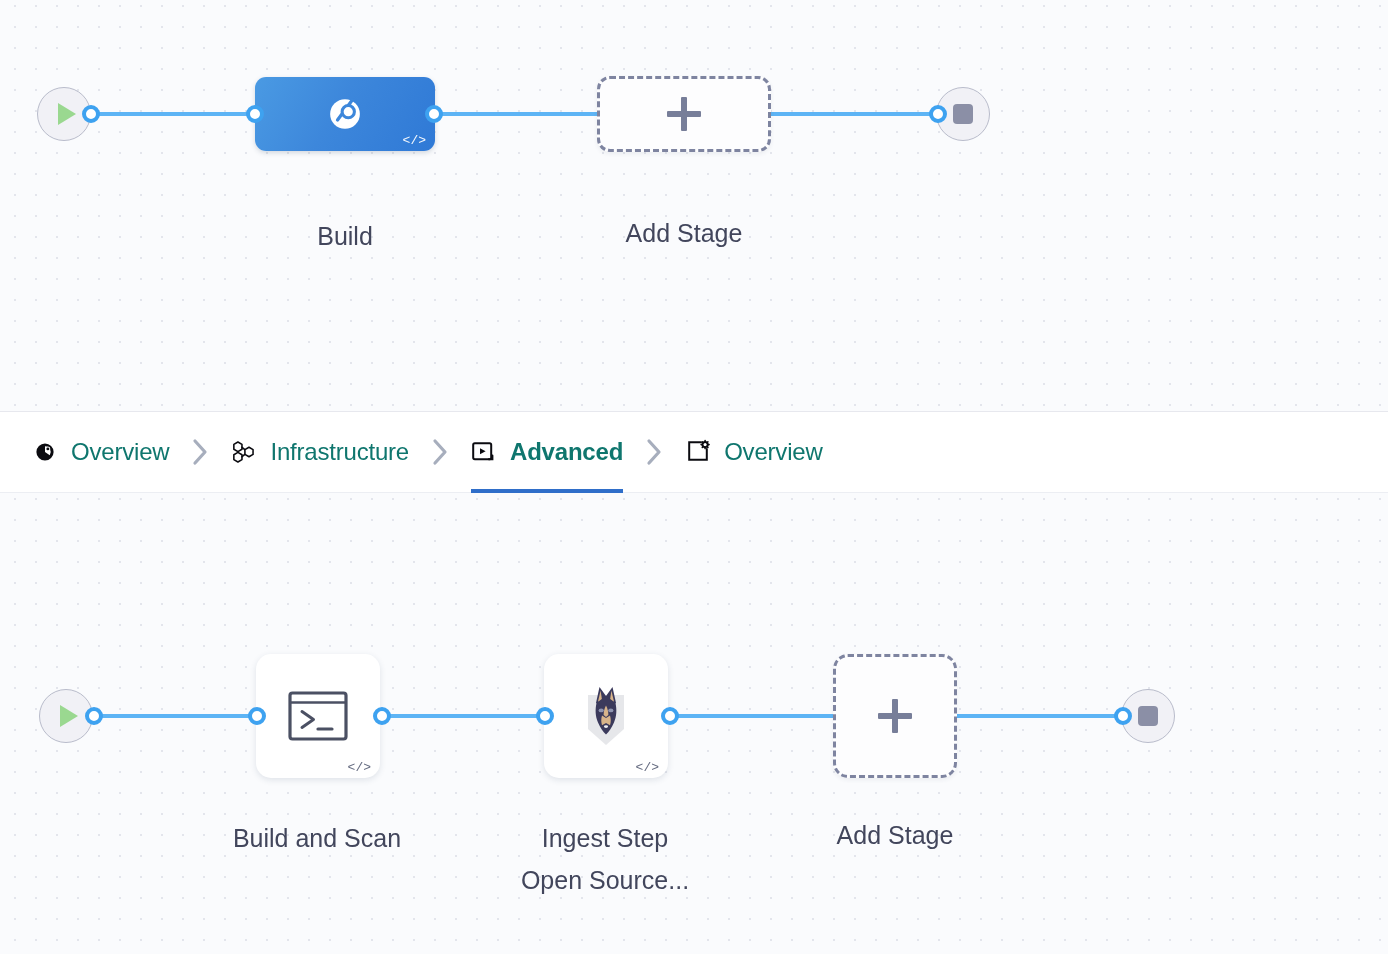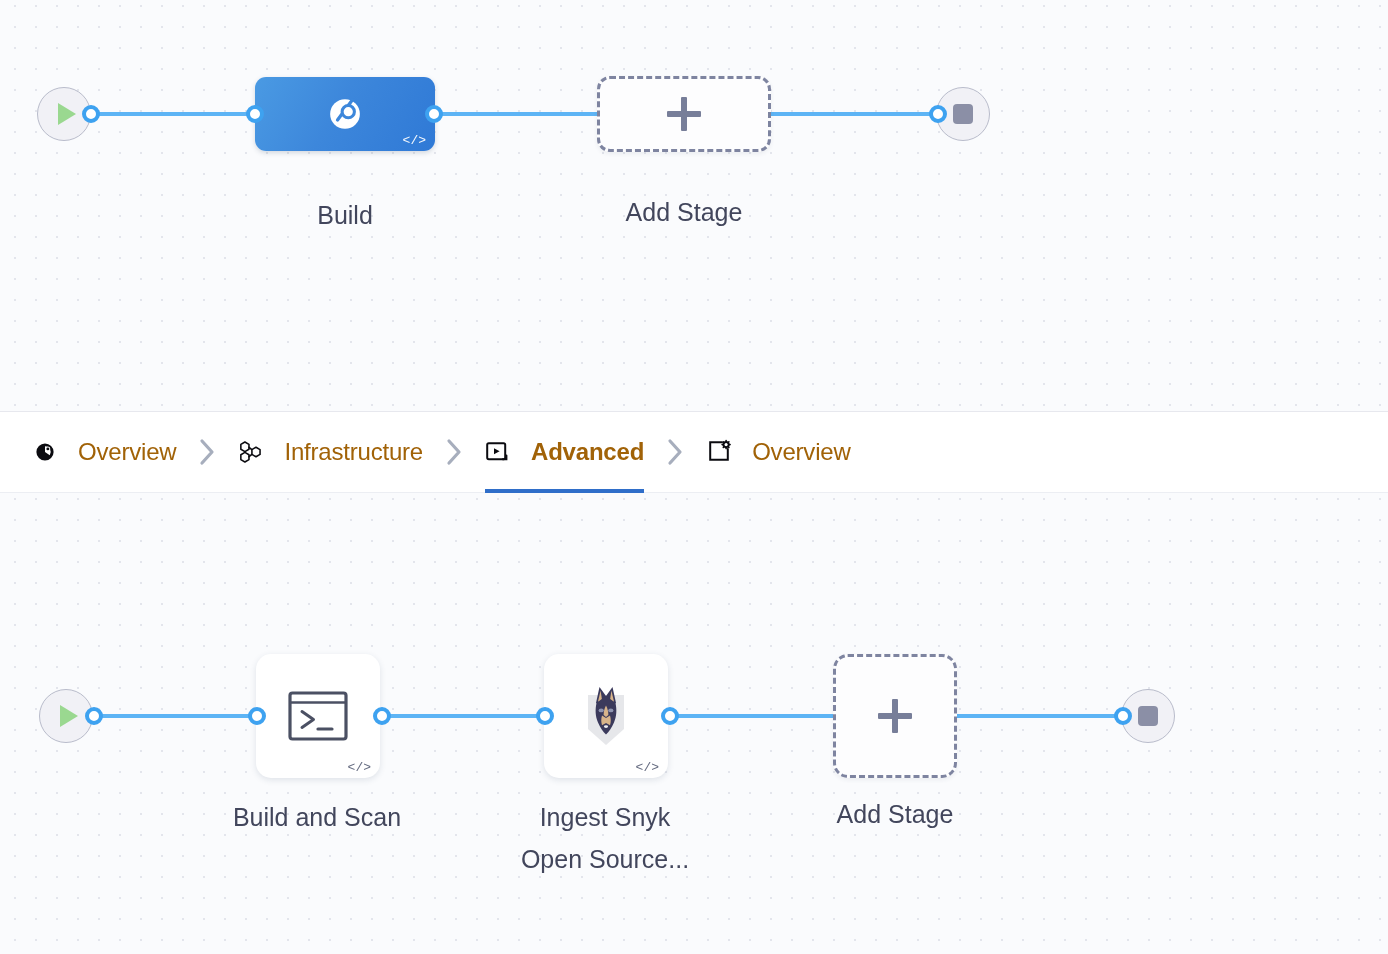--- a/index.html
+++ b/index.html
@@ -59,24 +59,24 @@
   .tab-icon {
     display: inline-flex;
     align-items: center;
     justify-content: center;
     width: 26px;
     height: 26px;
     flex: 0 0 auto;
   }
   .tab-label {
     font-size: 24px;
-    color: #a16207;
+    color: #0f766e;
     letter-spacing: -0.2px;
     white-space: nowrap;
-    margin-left: 20px;
+    margin-left: 13px;
   }
   .tab.active .tab-label { font-weight: bold; }
   .tab.active::after {
     content: "";
     position: absolute;
     left: 0;
     right: 0;
     bottom: -1px;
     height: 4px;
     background: #2f6ec9;
@@ -207,20 +207,21 @@
 
   
   .node-label {
     position: absolute;
     text-align: center;
     font-size: 25px;
     color: #42465c;
     line-height: 42px;
     white-space: pre-line;
     z-index: 2;
+    margin-top: 21px;
   }
 </style>
 </head>
 <body>
 
 <div id="root">
 
   <div class="canvas canvas-top"></div>
 
   <div class="wire" style="left:90px;  top:114px; width:168px;"></div>
@@ -358,21 +359,21 @@
       <path d="M31 22.5c-1.6 3-2.4 6.3-2.4 9.6l2.4 2 2.4-2c0-3.3-.8-6.6-2.4-9.6z" fill="#d8b48a"></path>
       <path d="M27 32.5c-1 3.2-1 6.6 0 9.8l4-2.3 4 2.3c1-3.2 1-6.6 0-9.8l-4 2.4z" fill="#d8b48a"></path>
       <ellipse cx="26.2" cy="27.4" rx="2.6" ry="1.9" fill="#8e94b0"></ellipse>
       <ellipse cx="35.8" cy="27.4" rx="2.6" ry="1.9" fill="#8e94b0"></ellipse>
       <ellipse cx="31" cy="43.6" rx="2.1" ry="1.4" fill="#f3f3f5"></ellipse>
     </svg>
     <span class="code-badge dark">&lt;/&gt;</span>
   </div>
   <div class="port" style="left:545px; top:716px;"></div>
   <div class="port" style="left:670px; top:716px;"></div>
-  <div class="node-label" style="left:457px; top:796px; width:296px;">Ingest Snyk
+  <div class="node-label" style="left:457px; top:796px; width:296px;">Ingest Step
 Open Source...</div>
 
   <div class="add-box add-step-box" style="left:833px; top:654px;">
     <div class="plus"></div>
   </div>
   <div class="node-label" style="left:747px; top:793px; width:296px;">Add Stage</div>
 
   <div class="terminal" style="left:1148px; top:716px;">
     <div class="stop-sq"></div>
   </div>

